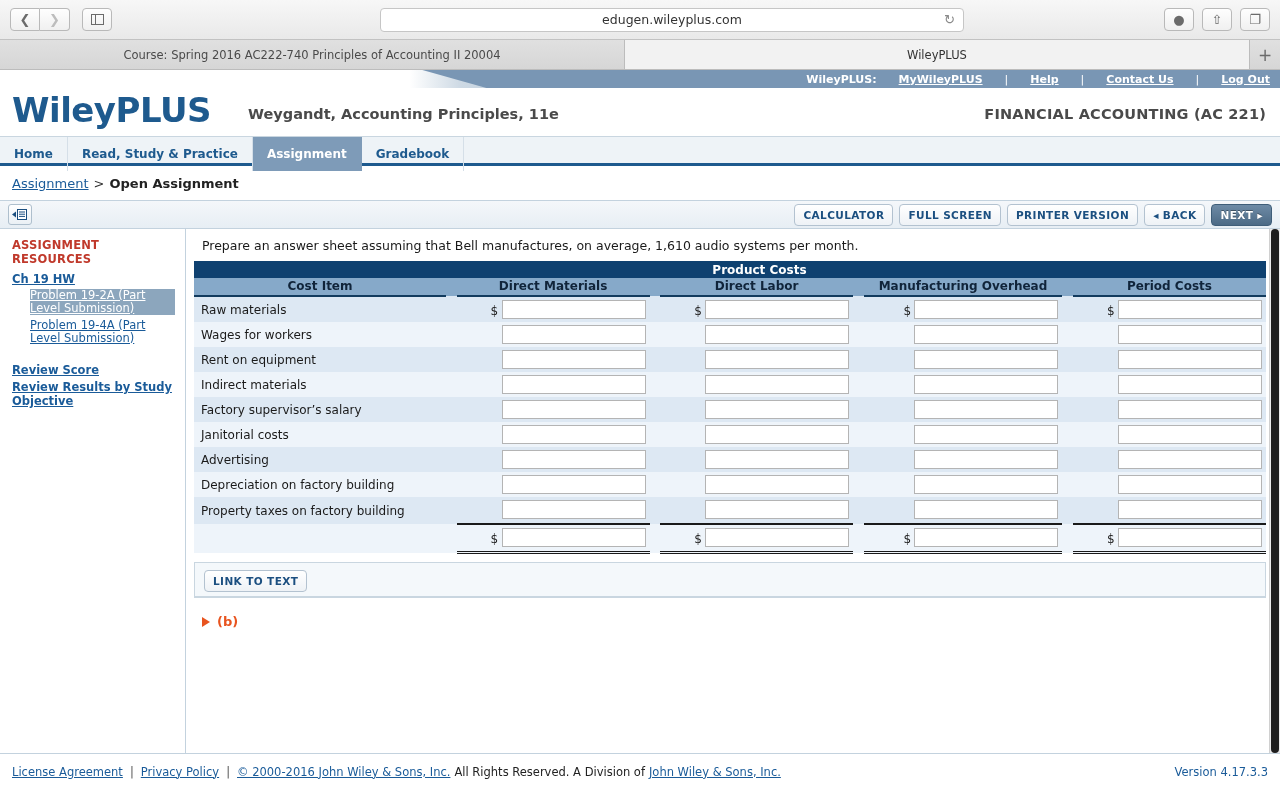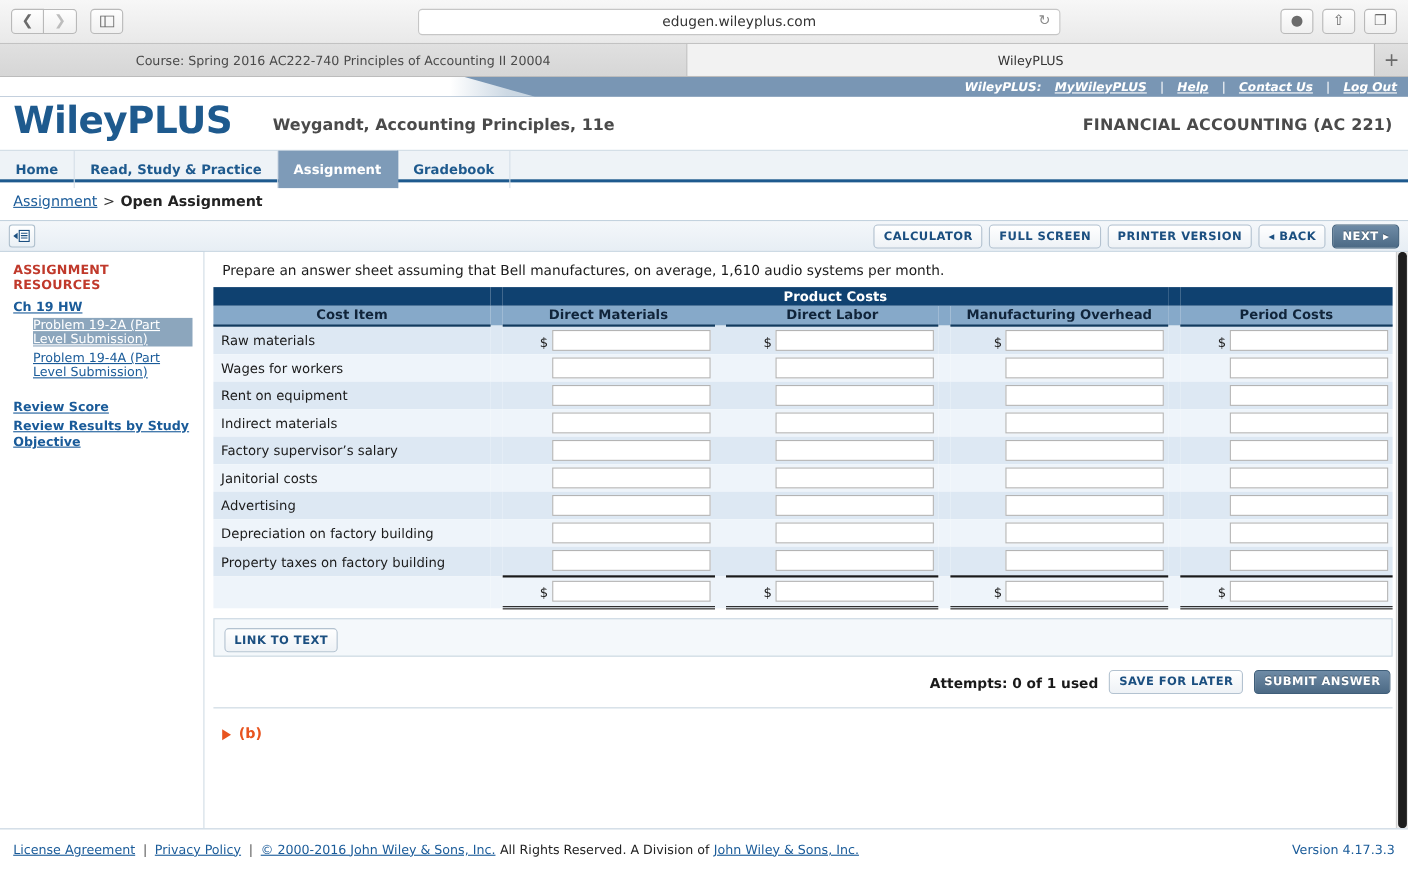--- a/index.html
+++ b/index.html
@@ -77,24 +77,23 @@
     background: #7996b4;
     position: absolute; top: 0; left: 0; right: 0;
   }
   .wp-swoosh {
     position: absolute; top: 0; left: 0; right: 0; height: 18px;
     background: linear-gradient(to right, #ffffff 0%, #ffffff 32%, #cdd9e4 36%, #8ba5bd 60%, #7b96b2 100%);
     clip-path: polygon(0 0, 33% 0, 38% 100%, 0 100%);
   }
   .wp-topnav {
     position: absolute; top: 0; right: 10px; height: 18px;
-    display: flex; align-items: center; gap: 12px;
+    display: flex; align-items: center; gap: 22px;
     font-size: 11px; font-weight: bold; color: #ffffff;
     z-index: 4;
-    font-style: italic;
   }
   .wp-topnav a { color: #ffffff; text-decoration: underline; }
   .wp-topnav .sep { font-weight: normal; }
   .wp-logo {
     position: absolute; left: 12px; top: 20px;
     font-size: 34px; font-weight: bold; color: #1e5a8e;
     letter-spacing: -0.5px;
   }
   .wp-booktitle {
     position: absolute; left: 248px; top: 36px;
@@ -789,25 +788,20 @@
               </td>
           </tr>
 
         </tbody>
       </table>
 
       <div class="ltt-strip">
         <span class="ltt-btn">LINK TO TEXT</span>
       </div>
 
-      <div class="attempt-row">
-        <span class="attempt-txt">Attempts: 0 of 1 used</span>
-        <span class="btn">SAVE FOR LATER</span>
-        <span class="btn dark">SUBMIT ANSWER</span>
-      </div>
 
       <div class="panel-divider"></div>
 
       <div class="part-b">
         <div class="part-b-label">
           <span class="tri"></span>
           <span>(b)</span>
         </div>
       </div>
 

